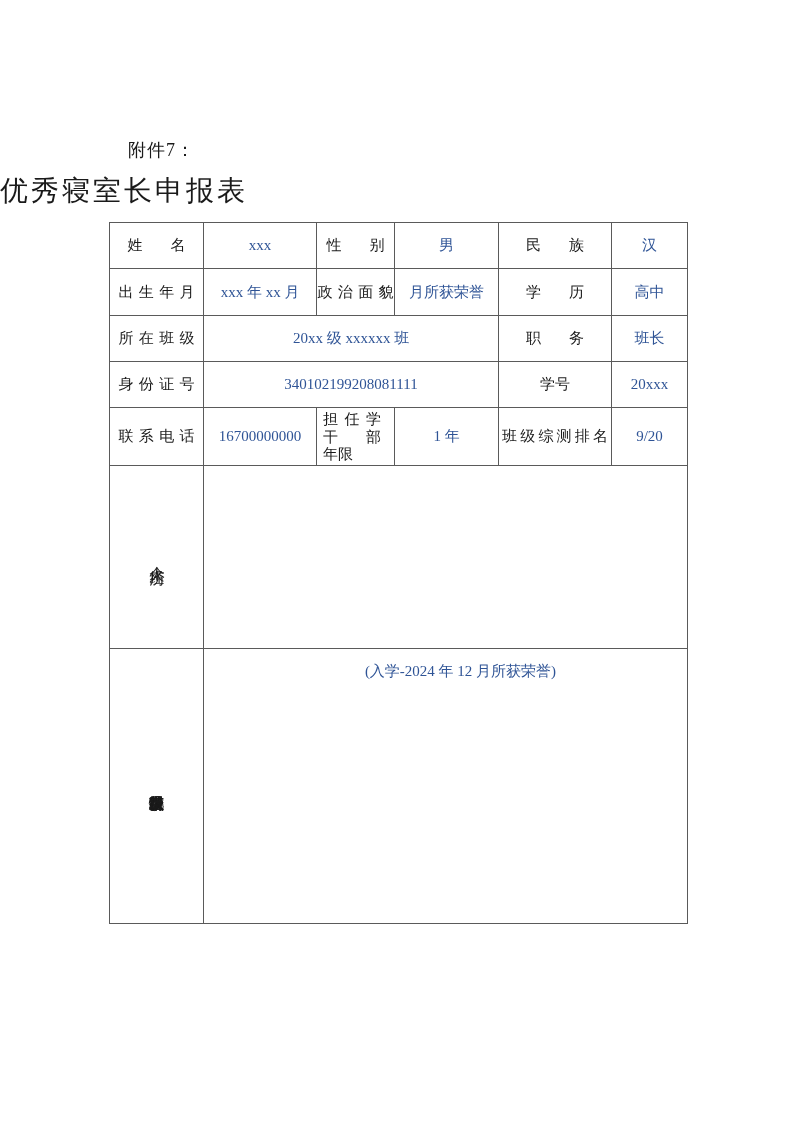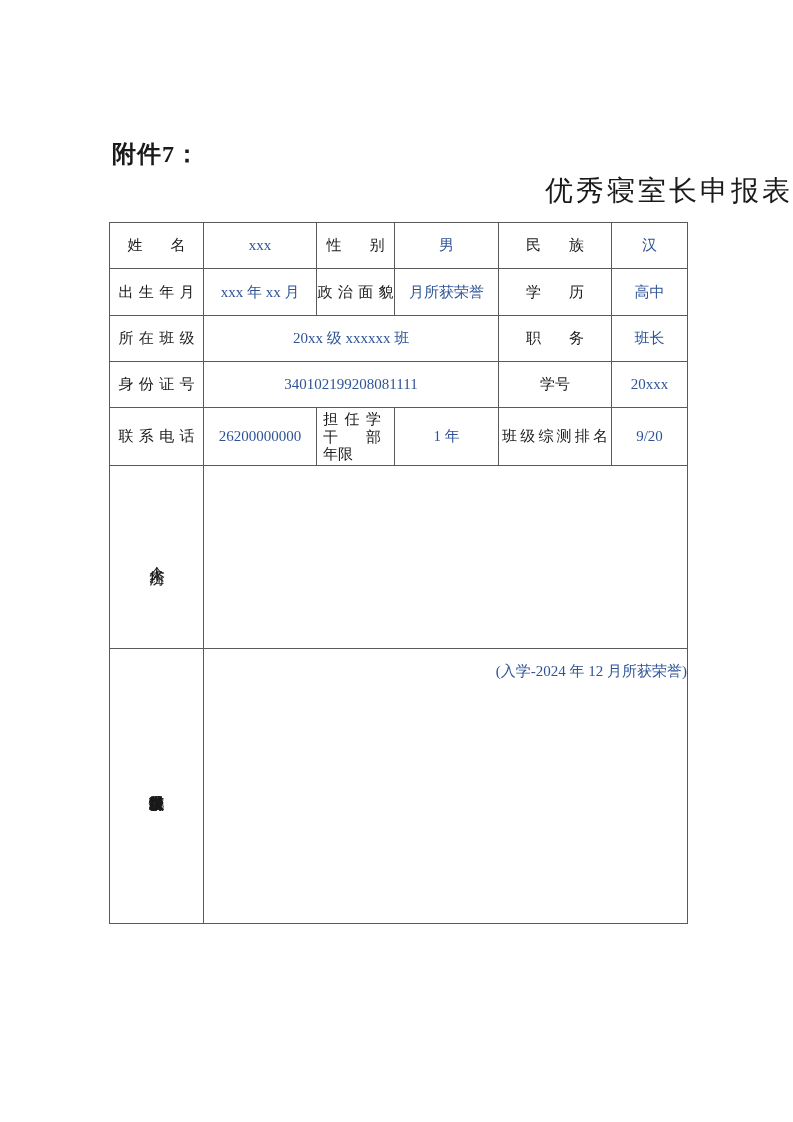--- a/index.html
+++ b/index.html
@@ -8,26 +8,26 @@
     --ink:#1a1a1a;
   }
   *{margin:0;padding:0;box-sizing:border-box;}
   html,body{background:#ffffff;}
   body{
     width:793px;height:1122px;position:relative;
     font-family:"Liberation Serif","DejaVu Serif",serif;
     color:var(--ink);
   }
   .attachment{
-    position:absolute;left:112px;top:138px;
-    font-size:24px;font-weight:bold;letter-spacing:1px;
+    position:absolute;left:128px;top:138px;
+    font-size:18px;font-weight:normal;letter-spacing:1px;
   }
   .title{
     position:absolute;left:0;top:172px;width:100%;
-    text-align:right;font-size:28px;letter-spacing:3px;
+    text-align:left;font-size:28px;letter-spacing:3px;
   }
   table.form{
     position:absolute;left:109px;top:222px;width:578px;
     border-collapse:collapse;table-layout:fixed;
   }
   col.c1{width:94px}col.c2{width:113px}col.c3{width:78px}
   col.c4{width:104px}col.c5{width:113px}col.c6{width:76px}
   td{
     border:1px solid var(--border-gray);
     text-align:center;vertical-align:middle;
@@ -45,21 +45,21 @@
   td.vcell{padding:0;}
   .vlabel-single{
     writing-mode:vertical-rl;text-orientation:upright;
     display:inline-block;letter-spacing:2px;font-size:15px;
   }
   .vlabel-double{
     writing-mode:vertical-lr;text-orientation:upright;
     display:inline-block;height:107px;line-height:22px;
     text-align:center;font-size:15px;letter-spacing:0;
   }
-  td.fill-area{vertical-align:top;text-align:right;}
+  td.fill-area{vertical-align:top;text-align:center;}
   .honors-hint{
     padding:13px 0 0 30px;font-size:15px;color:var(--value-blue);
   }
 </style>
 </head>
 <body>
 
 <div class="attachment">附件7：</div>
 <div class="title">优秀寝室长申报表</div>
 
@@ -163,21 +163,21 @@
 
   <tr class="r5">
     <td>
       <span class="jw5" data-justify="">
             <span>联</span>
             <span>系</span>
             <span>电</span>
             <span>话</span>
           </span>
     </td>
-    <td class="value">26200000000</td>
+    <td class="value">16700000000</td>
     <td class="cadre">
       <div class="cadre-line"><span class="jw4" data-justify="">
               <span>担</span>
               <span>任</span>
               <span>学</span>
             </span></div>
       <div class="cadre-line"><span class="jw4" data-justify="">
               <span>干</span>
               <span>部</span>
             </span></div>

